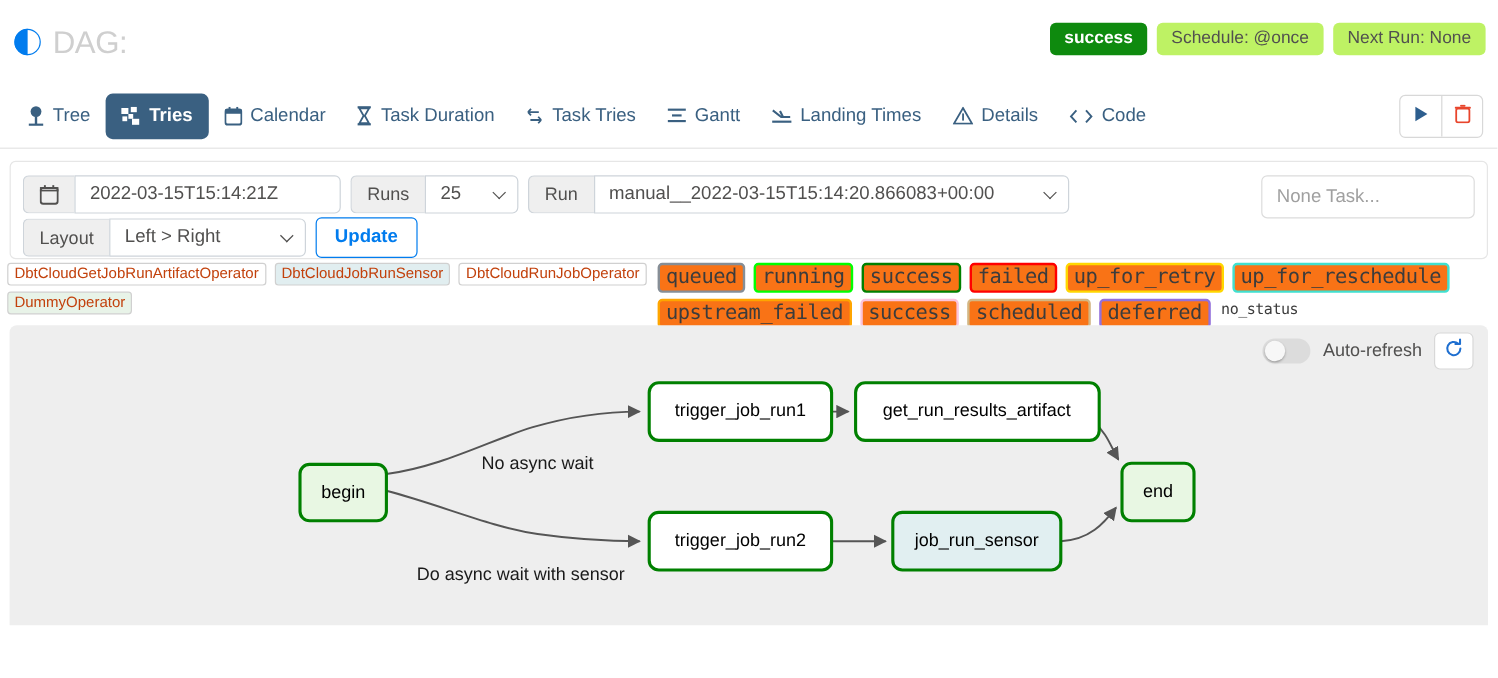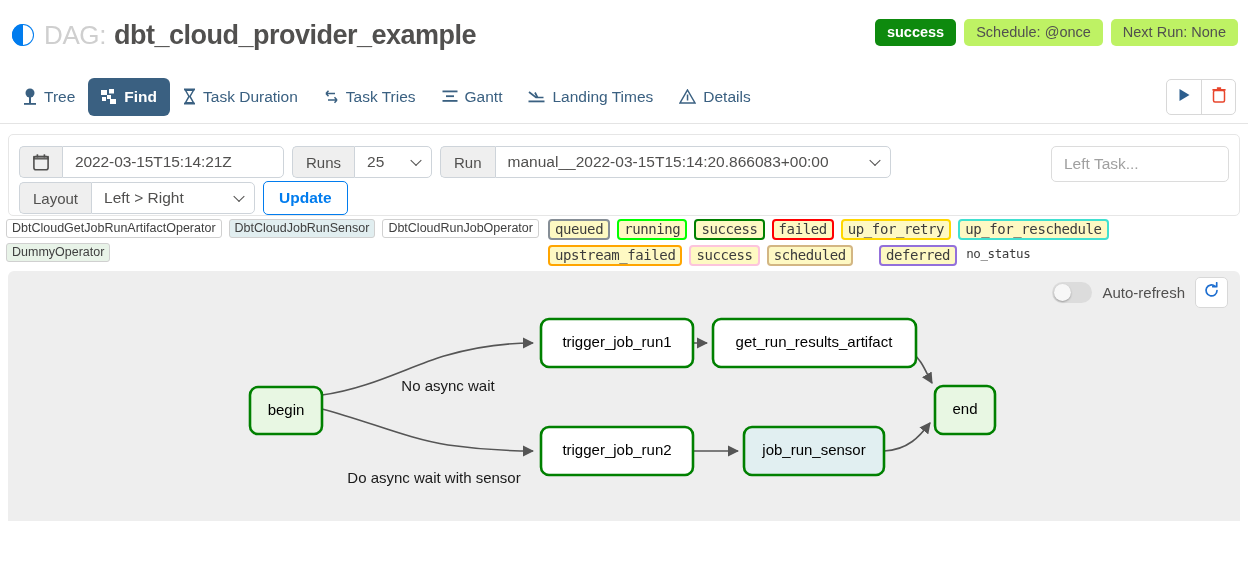--- a/index.html
+++ b/index.html
@@ -214,40 +214,40 @@
     display: flex;
     flex-wrap: wrap;
     gap: 5px 7px;
     width: 540px;
   }
   .op-pill {
     font-size: 12.5px;
     border: 1px solid #d0d0d0;
     border-radius: 3px;
     padding: 1px 5px 2px;
-    color: #404040;
+    color: #c2410c;
     background: #ffffff;
     white-space: nowrap;
   }
   .legend-status {
     position: absolute;
     left: 548px; top: 3px;
     right: 4px;
     display: flex;
     flex-wrap: wrap;
     gap: 5px 7px;
     align-items: flex-start;
   }
   .st-pill {
-    font-size: 14px;
+    font-size: 17px;
     border: 2px solid #999;
     border-radius: 4px;
     padding: 0px 5px 1px;
     color: #3c3c3c;
-    background: #fef9c3;
+    background: #f97316;
     white-space: nowrap;
     font-family: "DejaVu Sans Mono", monospace;
     letter-spacing: -0.4px;
   }
   .st-plain {
     font-size: 12.5px;
     color: #3c3c3c;
     font-family: "DejaVu Sans Mono", monospace;
     letter-spacing: -0.4px;
     padding: 1px 2px;
@@ -311,21 +311,20 @@
     fill: #1a1a1a;
     text-anchor: middle;
   }
 </style>
 </head>
 <body>
 
 <div class="header">
   <div class="dag-toggle"></div>
   <span class="dag-label">DAG:</span>
-  <span class="dag-name">dbt_cloud_provider_example</span>
 
   <div class="header-badges">
     <span class="badge status-success">success</span>
     <span class="badge">Schedule: @once</span>
     <span class="badge">Next Run: None</span>
   </div>
 </div>
 
 <div class="navbar">
 
@@ -343,23 +342,34 @@
   <div class="tab active">
     <span>
       <svg width="16" height="16" viewBox="0 0 16 16">
           <rect x="0" y="1" width="6" height="5" fill="#ffffff"></rect>
           <rect x="8" y="0" width="5" height="4.5" fill="#ffffff"></rect>
           <rect x="6" y="6" width="4" height="4" fill="#ffffff"></rect>
           <rect x="9" y="10" width="6" height="5" fill="#ffffff"></rect>
           <rect x="1" y="8" width="4" height="4" fill="#ffffff"></rect>
         </svg>
     </span>
-    <span>Find</span>
-  </div>
-
+    <span>Tries</span>
+  </div>
+
+  <div class="tab">
+    <span>
+      <svg width="15" height="16" viewBox="0 0 15 16">
+          <rect x="0.8" y="2.2" width="13.4" height="12.6" rx="2" fill="none" stroke="#3a6081" stroke-width="1.6"></rect>
+          <rect x="0.8" y="2.2" width="13.4" height="3.6" fill="#3a6081"></rect>
+          <rect x="3.5" y="0" width="1.6" height="3.2" fill="#3a6081"></rect>
+          <rect x="9.9" y="0" width="1.6" height="3.2" fill="#3a6081"></rect>
+        </svg>
+    </span>
+    <span>Calendar</span>
+  </div>
 
   <div class="tab">
     <span>
       <svg width="13" height="17" viewBox="0 0 13 17">
           <rect x="1" y="0.5" width="11" height="1.8" fill="#3a6081"></rect>
           <rect x="1" y="14.7" width="11" height="1.8" fill="#3a6081"></rect>
           <path d="M2.5 2.3 L10.5 2.3 L7 8.4 L10.5 14.7 L2.5 14.7 L6 8.4 Z" fill="none" stroke="#3a6081" stroke-width="1.5"></path>
         </svg>
     </span>
     <span>Task Duration</span>
@@ -400,20 +410,29 @@
   <div class="tab">
     <span>
       <svg width="17" height="15" viewBox="0 0 17 15">
           <path d="M8.5 1 L16 14 L1 14 Z" fill="none" stroke="#3a6081" stroke-width="1.5"></path>
           <rect x="7.8" y="5.5" width="1.5" height="6" fill="#3a6081"></rect>
         </svg>
     </span>
     <span>Details</span>
   </div>
 
+  <div class="tab">
+    <span>
+      <svg width="20" height="14" viewBox="0 0 20 14">
+          <path d="M6 2 L1.5 7 L6 12" fill="none" stroke="#3a6081" stroke-width="1.6"></path>
+          <path d="M14 2 L18.5 7 L14 12" fill="none" stroke="#3a6081" stroke-width="1.6"></path>
+        </svg>
+    </span>
+    <span>Code</span>
+  </div>
 
   <div class="nav-actions">
     <div>
       <span>
         <svg width="13" height="14" viewBox="0 0 13 14">
             <path d="M1.5 1 L11.5 7 L1.5 13 Z" fill="#2d5e8e"></path>
           </svg>
       </span>
     </div>
     <div>
@@ -455,41 +474,41 @@
   </div>
 
   <div class="ctl-row">
     <div class="group">
       <div class="grp-addon left">Layout</div>
       <div class="grp-select layout-select">Left &gt; Right</div>
     </div>
     <button class="btn-update">Update</button>
   </div>
 
-  <div class="find-task">Left Task...</div>
+  <div class="find-task">None Task...</div>
 </div>
 
 <div class="legend">
   <div class="legend-ops">
       <span class="op-pill" style="background: rgb(255, 255, 255);">DbtCloudGetJobRunArtifactOperator</span>
       <span class="op-pill" style="background: rgb(225, 238, 240);">DbtCloudJobRunSensor</span>
       <span class="op-pill" style="background: rgb(255, 255, 255);">DbtCloudRunJobOperator</span>
       <span class="op-pill" style="background: rgb(232, 243, 232);">DummyOperator</span>
     </div>
   <div class="legend-status">
       <span class="st-pill" style="border-color: rgb(134, 142, 150);">queued</span>
       <span class="st-pill" style="border-color: rgb(1, 255, 0);">running</span>
       <span class="st-pill" style="border-color: rgb(0, 128, 0);">success</span>
       <span class="st-pill" style="border-color: rgb(255, 0, 0);">failed</span>
       <span class="st-pill" style="border-color: rgb(255, 215, 0);">up_for_retry</span>
       <span class="st-pill" style="border-color: rgb(64, 224, 208);">up_for_reschedule</span>
       <span class="st-pill" style="border-color: rgb(255, 165, 0);">upstream_failed</span>
       <span class="st-pill" style="border-color: rgb(252, 196, 220);">success</span>
       <span class="st-pill" style="border-color: rgb(211, 182, 131);">scheduled</span>
-      <span class="st-pill" style="border-color: rgb(147, 112, 219); margin-left: 19px;">deferred</span>
+      <span class="st-pill" style="border-color: rgb(147, 112, 219);">deferred</span>
       <span class="st-plain">no_status</span>
     </div>
 </div>
 
 <div class="graph-panel">
   <div class="graph-toolbar">
     <div class="switch"></div>
     <span class="switch-label">Auto-refresh</span>
     <div class="refresh-btn">
       <span>

